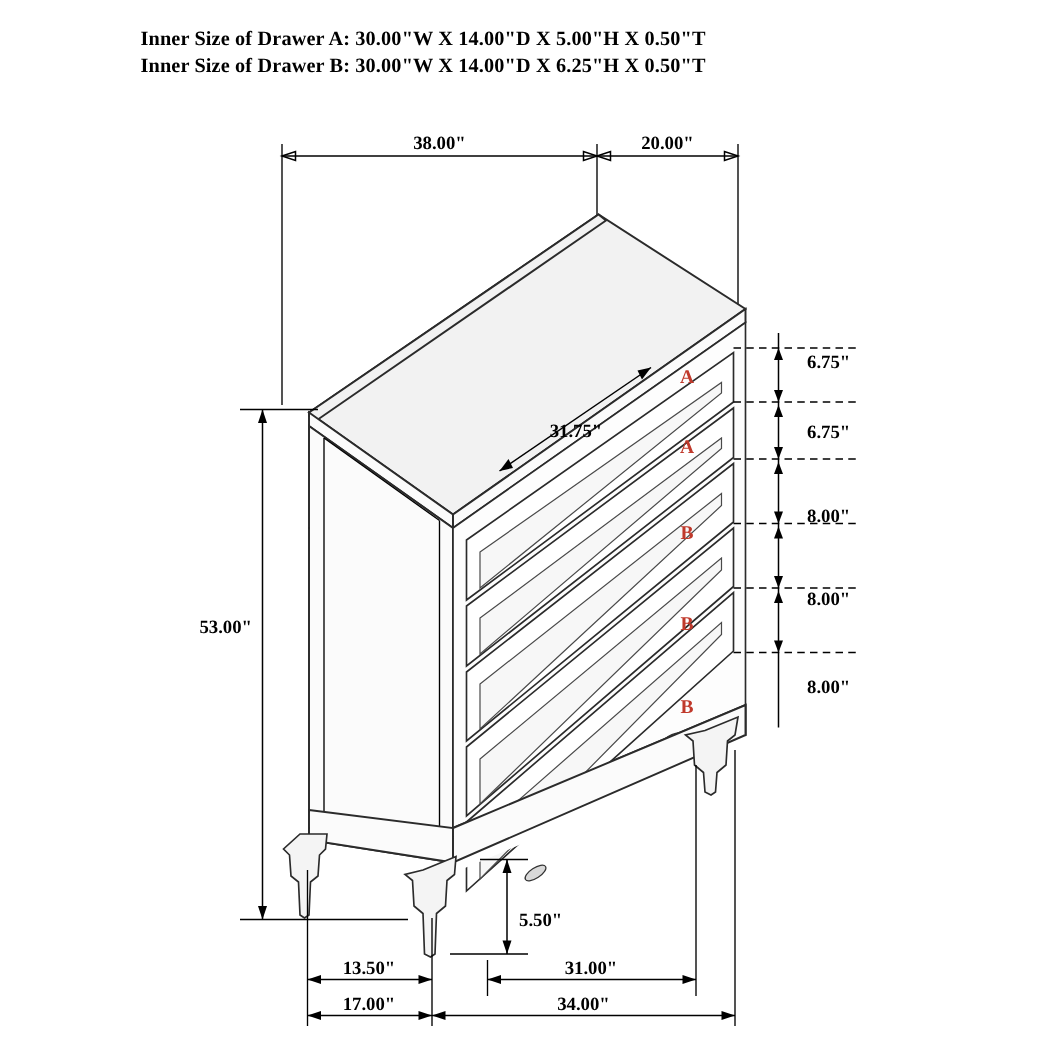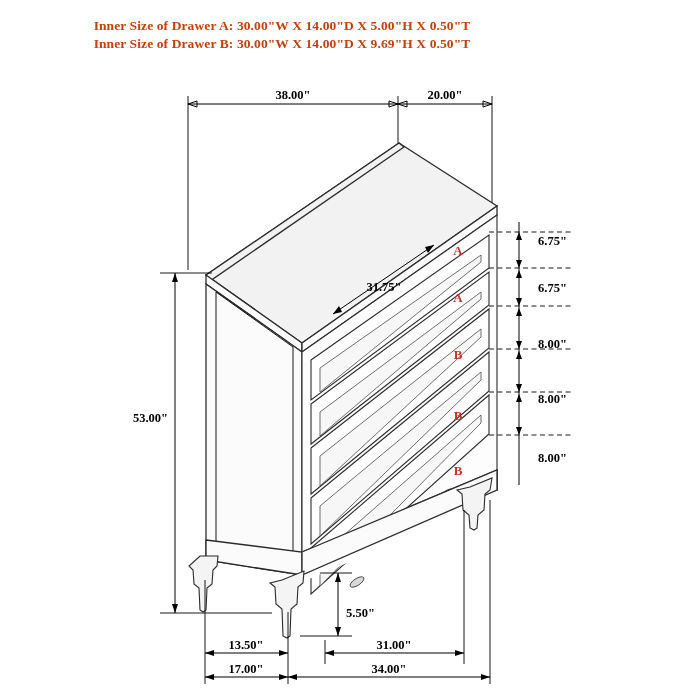--- a/index.html
+++ b/index.html
@@ -18,21 +18,21 @@
   }
   .hdr {
     position: absolute;
     left: 0;
     width: 564px;
     text-align: center;
     font-family: "Liberation Serif", serif;
     font-weight: bold;
     font-size: 13.5px;
     letter-spacing: 0.1px;
-    color: #c2410c;
+    color: #000000;
   }
   #hdr1 { top: 18px; }
   #hdr2 { top: 36px; }
 
   svg#drawing {
     position: absolute;
     left: 0;
     top: 0;
     width: 700px;
     height: 700px;
@@ -59,21 +59,21 @@
   .drw-in { fill: #f7f7f7; stroke: #4a4a4a; stroke-width: 0.8; }
   .pull { fill: #d9d9d9; stroke: #333; stroke-width: 0.8; }
   .leg { fill: #f4f4f4; stroke: #2b2b2b; stroke-width: 1.1; }
 </style>
 </head>
 <body>
 
 <div id="page">
 
   <div class="hdr" id="hdr1">Inner Size of Drawer A: 30.00"W X 14.00"D X 5.00"H X 0.50"T</div>
-  <div class="hdr" id="hdr2">Inner Size of Drawer B: 30.00"W X 14.00"D X 9.69"H X 0.50"T</div>
+  <div class="hdr" id="hdr2">Inner Size of Drawer B: 30.00"W X 14.00"D X 6.25"H X 0.50"T</div>
 
   <svg id="drawing" viewBox="0 0 700 700">
 
     <g>
 
       <line class="thin" x1="188" y1="96" x2="188" y2="270"></line>
       <line class="thin" x1="398" y1="96" x2="398" y2="150"></line>
       <line class="thin" x1="492" y1="96" x2="492" y2="225"></line>
 
       <line class="ln" x1="188" y1="104" x2="398" y2="104"></line>

